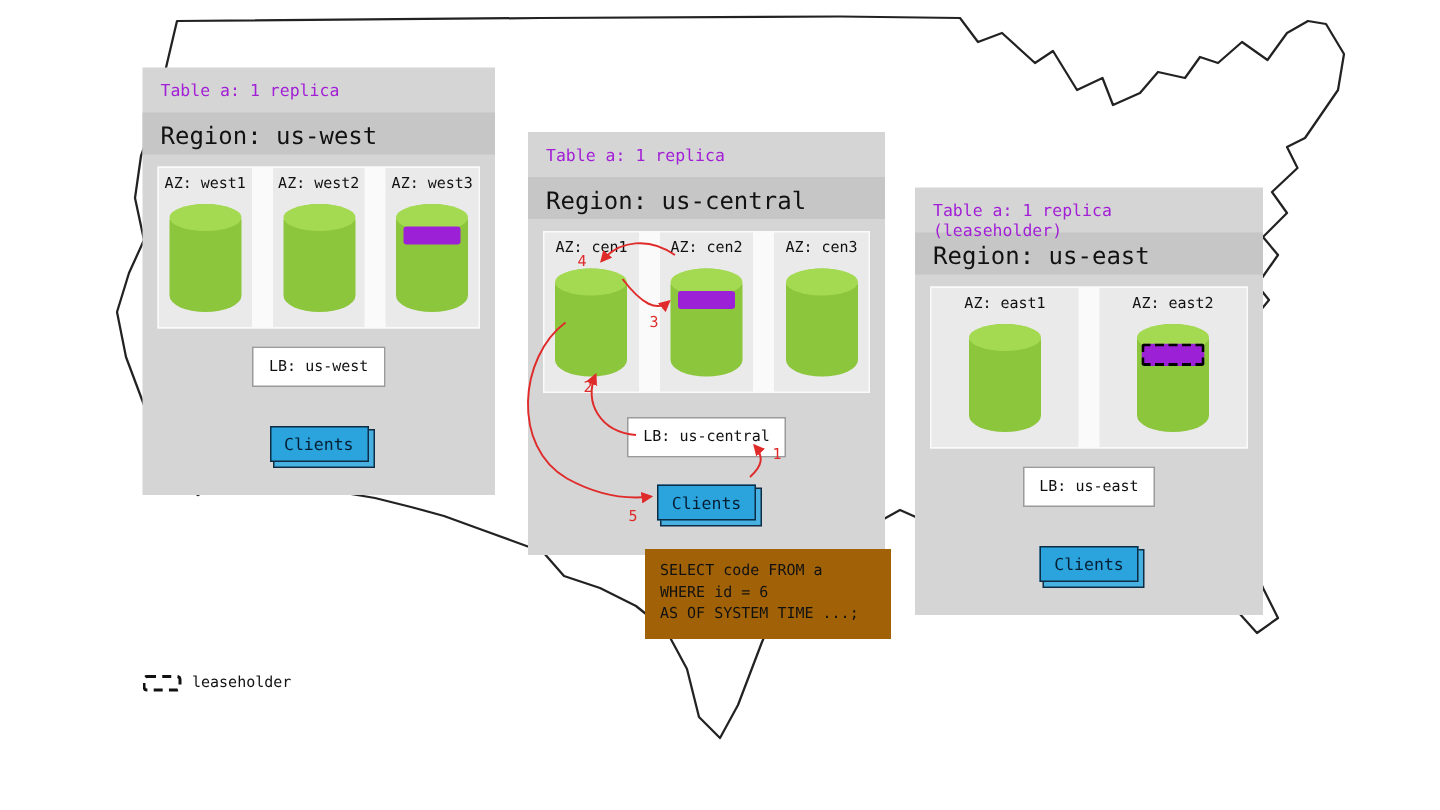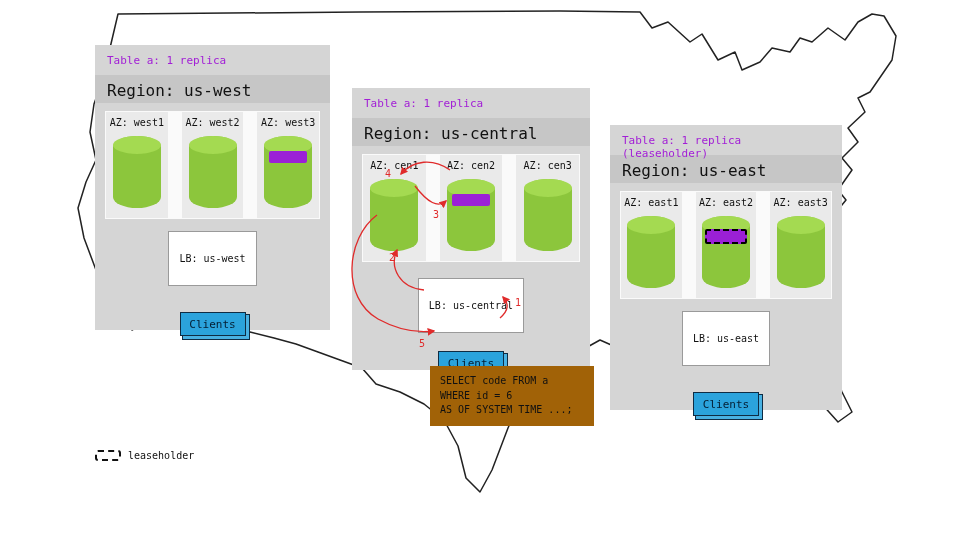--- a/index.html
+++ b/index.html
@@ -13,21 +13,21 @@
   .region-band{height:28px;background:#c6c6c6;padding:6px 12px 0;font-size:16px;color:#111;}
   .az-row{display:flex;gap:14px;margin:8px 10px 0;background:#fafafa;border:1px solid #fafafa;}
   .az{flex:1;background:#eaeaea;padding:5px 0 10px;text-align:center;}
   .az-label{font-size:10px;color:#111;}
 
   .cyl{position:relative;width:48px;height:72px;margin:8px auto 0;background:#8cc63c;border-radius:24px/11px;}
   .cyl::before{content:"";position:absolute;left:0;top:0;width:48px;height:18px;background:#a4da51;border-radius:50%;}
   .band{position:absolute;top:15px;left:5px;width:38px;height:12px;background:#9b20d6;border-radius:2px;z-index:1;}
   .band.dashed{top:13px;left:3px;width:42px;height:15px;border:2px dashed #000;}
 
-  .lb{width:max-content;margin:12px auto 0;background:#fff;border:1px solid #9a9a9a;padding:21px 10px;font-size:10px;}
+  .lb{width:max-content;margin:12px auto 0;background:#fff;border:1px solid #9a9a9a;padding:7px 10px;font-size:10px;}
   .clients{position:relative;width:66px;height:24px;margin:26px auto 0;background:#2ba3dc;border:1px solid #0e2c44;
            display:flex;align-items:center;justify-content:center;font-size:11px;color:#041e33;
            box-shadow:3px 3px 0 #49b1e2, 3px 3px 0 1px #0e2c44;}
   .panel-central .lb{margin-top:16px;}
   .panel-central .clients{margin-top:18px;}
 
   .sql-box{position:absolute;left:430px;top:366px;width:164px;min-height:56px;background:#a16207;
            padding:8px 10px;font-size:10px;line-height:1.45;white-space:pre-line;z-index:2;}
 
   .legend{position:absolute;left:95px;top:450px;display:flex;align-items:center;gap:7px;z-index:2;font-size:10px;}
@@ -108,24 +108,20 @@
     <div class="az">
       <div class="az-label">AZ: east1</div>
       <div class="cyl"></div>
     </div>
     <div class="az">
       <div class="az-label">AZ: east2</div>
       <div class="cyl">
         <div class="band dashed"></div>
       </div>
     </div>
-    <div class="az">
-      <div class="az-label">AZ: east3</div>
-      <div class="cyl"></div>
-    </div>
   </div>
   <div class="lb">LB: us-east</div>
   <div class="clients">Clients</div>
 </div>
 
 <div class="sql-box">SELECT code FROM a
 WHERE id = 6
 AS OF SYSTEM TIME ...;</div>
 
 <div class="legend">

